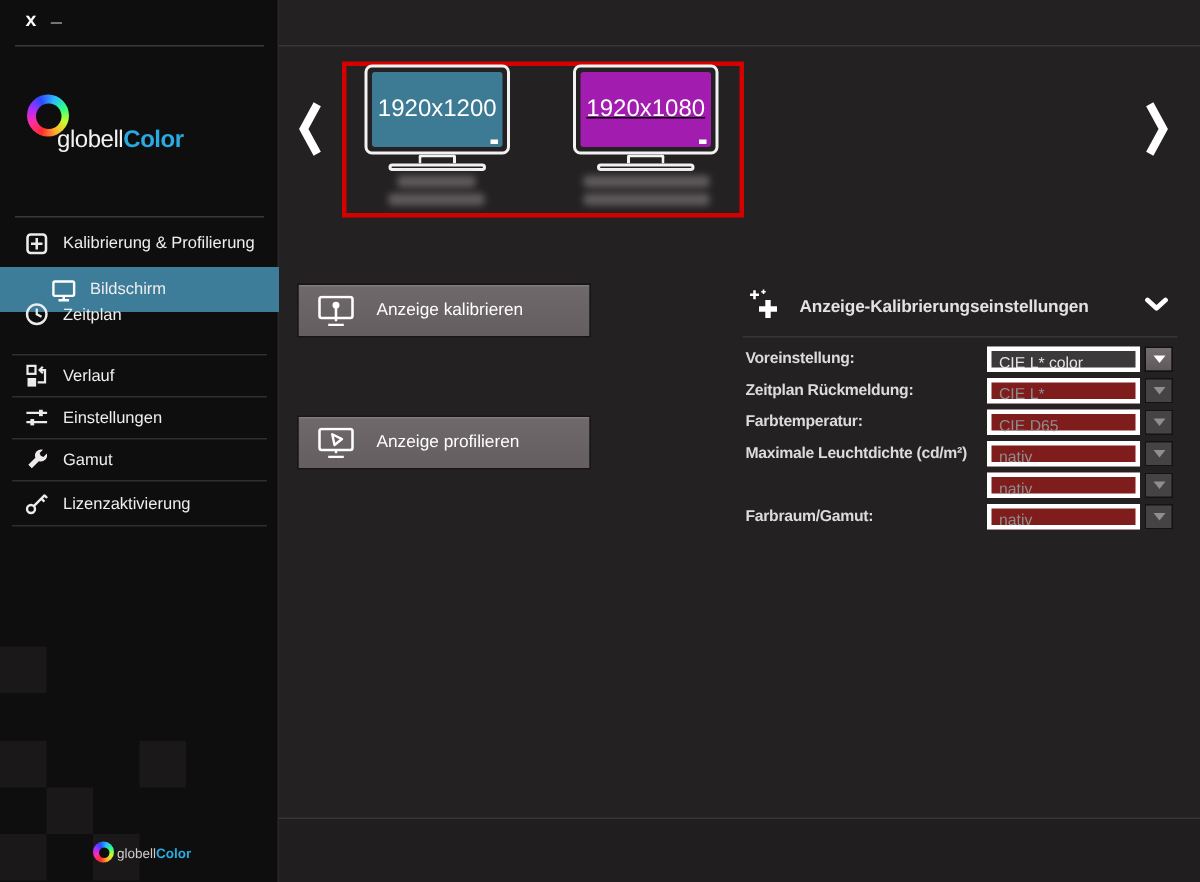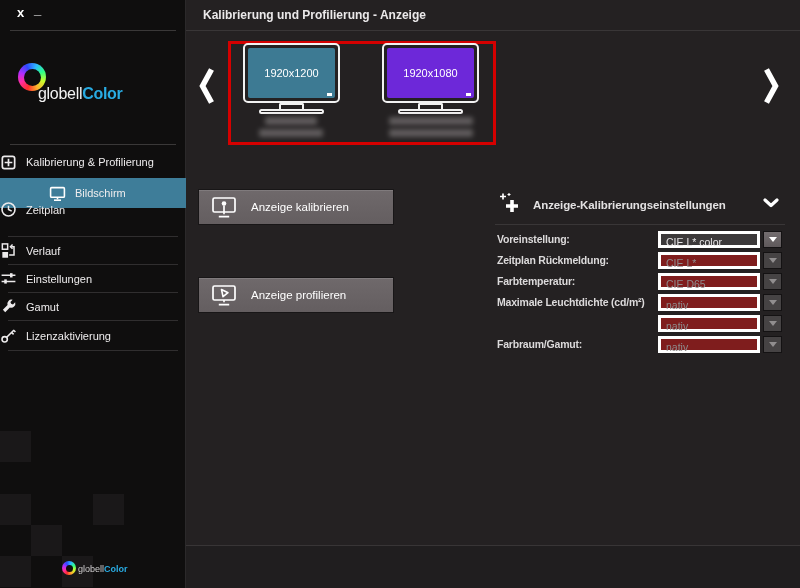--- a/index.html
+++ b/index.html
@@ -15,23 +15,23 @@
   .mdivider{position:absolute;left:8px;width:170px;height:1px;background:#302e2f;}
 
   .ring{border-radius:50%;background:conic-gradient(from 200deg,#ff2d2d,#ff2da0,#b02dff,#2d49ff,#2db8ff,#2dff86,#c8ff2d,#ffb02d,#ff2d2d);position:absolute;}
   .ring .hole{position:absolute;border-radius:50%;background:#0f0e0e;}
   #logo-ring{left:18px;top:63px;width:28px;height:28px;}
   #logo-ring .hole{left:5.5px;top:5.5px;width:17px;height:17px;}
   #logo-text{position:absolute;left:38px;top:85px;font-size:16px;letter-spacing:-0.3px;}
   #logo-text .w{color:#f2f2f2;font-weight:400;}
   #logo-text .c{color:var(--brand_cyan,#29abe2);font-weight:700;}
 
-  .mi{position:absolute;left:0;width:186px;display:flex;align-items:center;gap:9px;cursor:pointer;}
+  .mi{position:absolute;left:0;width:186px;display:flex;align-items:center;gap:9px;padding-left:16px;cursor:pointer;}
   .mi .ml{color:#efedee;font-size:11px;white-space:nowrap;}
-  .mi.active{background:var(--active_item_teal,#3e7d99);padding-left:49px;}
+  .mi.active{background:var(--active_item_teal,#3e7d99);padding-left:34px;}
   .ic{width:17px;height:17px;display:inline-flex;align-items:center;justify-content:center;flex:0 0 17px;}
 
   .sq{position:absolute;width:31px;height:31px;background:#1a1819;}
 
   #foot-ring{left:62px;top:561px;width:14px;height:14px;}
   #foot-ring .hole{left:3.5px;top:3.5px;width:7px;height:7px;}
   #foot-text{position:absolute;left:78px;top:564px;font-size:9px;}
   #foot-text .w{color:#cfcdce;}
   #foot-text .c{color:var(--brand_cyan,#29abe2);font-weight:700;}
 
@@ -47,22 +47,22 @@
   #chev-prev{left:9px;}
   #chev-next{left:575px;}
   #redframe{position:absolute;left:42px;top:41px;width:268px;height:104px;border:3px solid var(--accent_red,#d50000);}
 
   .mon{position:absolute;top:43px;width:97px;height:100px;cursor:pointer;}
   #mon1{left:57px;}
   #mon2{left:196px;}
   .mbody{position:absolute;left:0;top:0;width:97px;height:60px;border:2px solid #f2f2f2;border-radius:5px;padding:3px;}
   .mscreen{position:relative;width:100%;height:100%;border-radius:2px;display:flex;align-items:center;justify-content:center;}
   .mscreen.sel{background:var(--selected_teal,#3d7a93);}
-  .mscreen.unsel{background:#6d28d9;}
-  .mres{color:#fff;font-size:11px;}
+  .mscreen.unsel{background:#a21caf;text-decoration:underline;}
+  .mres{color:#fff;font-size:16px;}
   .mdot{position:absolute;right:3px;bottom:2px;width:5px;height:3px;background:#fff;}
   .mneck{position:absolute;left:36px;top:60px;width:25px;height:6px;border:2px solid #f2f2f2;border-bottom:none;border-radius:2px 2px 0 0;background:transparent;}
   .mbase{position:absolute;left:16px;top:66px;width:65px;height:5px;border:2px solid #f2f2f2;border-radius:3px;}
   .nblur{position:absolute;height:8px;background:#6e6a6b;filter:blur(2.5px);opacity:.8;border-radius:2px;}
 
   
   .abtn{position:absolute;left:12px;width:196px;height:36px;background:linear-gradient(#6f696b,#645e60);border:1px solid #181617;box-shadow:inset 0 1px 0 rgba(255,255,255,.12);display:flex;align-items:center;cursor:pointer;}
   .abtn .bic{margin-left:13px;width:26px;height:22px;flex:0 0 26px;display:flex;align-items:center;}
   .abtn .blb{margin-left:13px;color:#fff;font-size:11.5px;}
   #btn-cal{top:189px;} #btn-check{top:233px;} #btn-prof{top:277px;}
@@ -194,21 +194,20 @@
 
     <div id="foot-ring" class="ring">
         <div class="hole"></div>
       </div>
     <div id="foot-text">
       <span class="w">globell</span><span class="c">Color</span>
     </div>
   </div>
 
   <div id="main">
-    <div id="page-title">Kalibrierung und Profilierung - Anzeige</div>
     <div id="hdr-div"></div>
 
     <div id="chev-prev" class="chev">
       <svg width="16" height="38" viewBox="0 0 16 38">
           <path d="M13.5 2.5L4.5 19l9 16.5" fill="none" stroke="#fff" stroke-width="5.5" stroke-linejoin="miter"></path>
         </svg>
     </div>
     <div id="redframe"></div>
 
     <div id="mon1" class="mon">

